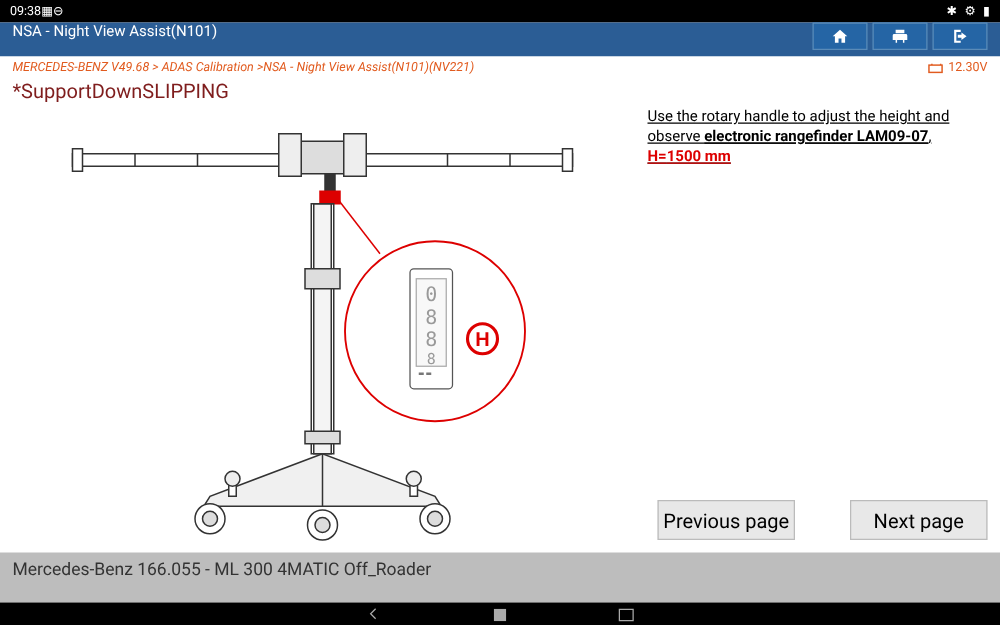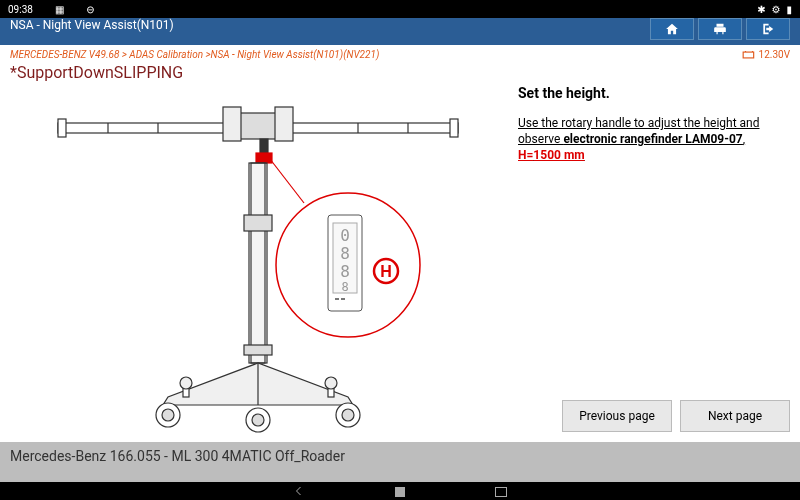--- a/index.html
+++ b/index.html
@@ -1,35 +1,35 @@
 <!DOCTYPE html>
 <html><head>
 <meta charset="utf-8">
 <style>
   * { margin:0; padding:0; box-sizing:border-box; }
   body { font-family: Roboto, Arial, sans-serif; width:800px; height:500px; background:#fff; overflow:hidden; position:relative; }
   .status-bar { height:18px; background:#000; color:#fff; display:flex; align-items:center; padding:0 8px; font-size:10px; }
-  .status-left { display:flex; gap:22px; align-items:center; }
+  .status-left { display:flex; gap:0; align-items:center; }
   .status-right { margin-left:auto; display:flex; gap:6px; align-items:center; }
   .header { height:27px; background:#2b5d95; color:#fff; display:flex; align-items:flex-start; padding:0 10px; font-size:12px; }
   .header-title { flex:1; }
   .header-btn { width:44px; height:22px; background:#2565a5; border:1px solid #5a8bb8; margin-left:4px; display:flex; align-items:center; justify-content:center; cursor:pointer; }
   .breadcrumb-row { height:18px; display:flex; align-items:center; padding:0 10px; font-size:10px; font-style:italic; color:#e15b1f; }
   .voltage { margin-left:auto; font-style:normal; display:flex; align-items:flex-end; gap:3px; }
   .subtitle { height:16px; padding:0 10px; color:#7f1d1d; font-size:16px; }
   .main { display:flex; height:363px; }
   .diagram-area { width:516px; height:100%; padding:6px 8px; display:flex; align-items:flex-start; justify-content:center; }
   .diagram-box { width:500px; height:352px; background:#fff; position:relative; }
   .instructions { flex:1; padding:6px 10px 0 2px; font-size:13px; color:#000; position:relative; }
   .instructions h3 { font-size:14px; font-weight:bold; margin-bottom:14px; }
   .instructions p { font-size:12px; line-height:1.35;text-decoration:underline; }
   .underl { text-decoration:underline; font-weight:bold; }
   .redtxt { color:#d00; }
   .nav-buttons { position:absolute; bottom:10px; right:10px; display:flex; gap:8px; }
-  .nav-btn { width:110px; height:32px; background:#e8e8e8; border:1px solid #bbb; font-size:12px; cursor:pointer; display:flex; align-items:center; justify-content:center; }
+  .nav-btn { width:110px; height:32px; background:#e8e8e8; border:1px solid #bbb; font-size:16px; cursor:pointer; display:flex; align-items:center; justify-content:center;margin-left:36px; }
   .footer { position:absolute; bottom:18px; left:0; right:0; height:40px; background:rgba(180,180,180,0.88); color:#333; font-size:14px; padding:5px 10px; line-height:1.4; }
   .navbar-android { position:absolute; bottom:0; left:0; right:0; height:18px; background:#000; display:flex; align-items:center; justify-content:center; gap:90px; color:#aaa; }
 </style>
 </head>
 <body>
 
 <div class="status-bar">
   <div class="status-left">
     <span>09:38</span>
     <span>▦</span>
@@ -130,21 +130,20 @@
         <rect x="327" y="213" width="4" height="2" fill="#777"></rect>
           <rect x="333" y="213" width="4" height="2" fill="#777"></rect>
 
         <circle cx="378" cy="186" r="12" fill="#fff" stroke="#d00" stroke-width="2.5"></circle>
         <text x="378" y="192" font-family="Arial" font-size="16" font-weight="bold" fill="#d00" text-anchor="middle">H</text>
       </svg>
     </div>
   </div>
 
   <div class="instructions">
-    <h3>Set the height.</h3>
     <p>
       <span>Use the rotary handle to adjust the height and observe </span><span class="underl">electronic rangefinder LAM09-07</span><span>, </span><span class="redtxt underl">H=</span><span class="redtxt underl">1500 mm</span>
     </p>
 
     <div class="nav-buttons">
       <div class="nav-btn">Previous page</div>
       <div class="nav-btn">Next page</div>
     </div>
   </div>
 </div>

